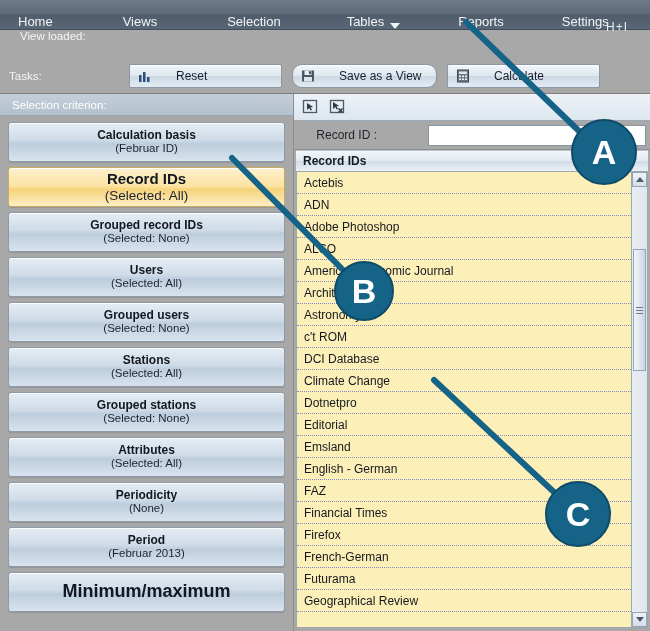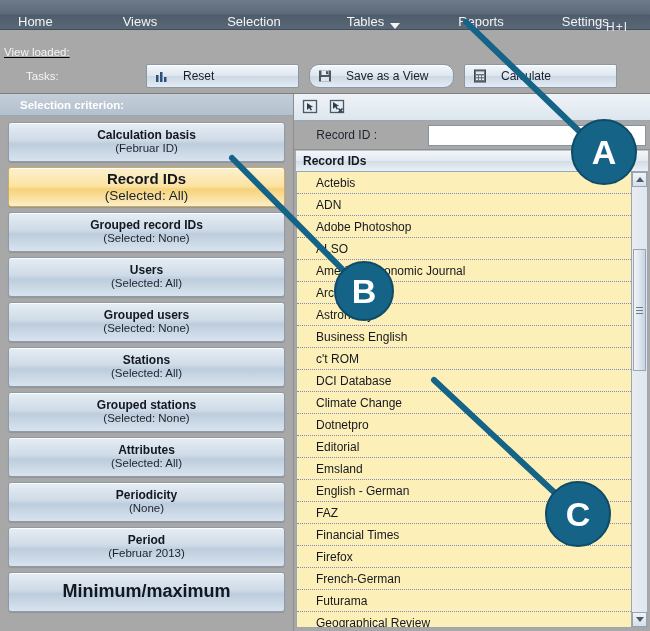--- a/index.html
+++ b/index.html
@@ -57,46 +57,45 @@
     padding-right: 17px;
     overflow: hidden;
     width: 44px;
   }
 
   
   .viewbar {
     height: 28px;
     background: #a8a8a8;
     display: flex;
-    align-items: flex-end;
-    padding-left: 4px;
-    text-decoration: underline;
+    align-items: flex-start;
+    padding-left: 20px;
   }
   .viewbar .lbl { color: #f4f4f4; font-size: 11.5px; }
 
   
   .tasksbar {
     height: 36px;
     background: #a8a8a8;
     display: flex;
     align-items: center;
-    padding-left: 26px;
+    padding-left: 9px;
     gap: 0;
     border-bottom: 1px solid #7f7f7f;
   }
   .tasksbar .lbl { color: #f4f4f4; font-size: 11.5px; width: 120px; }
   .taskbtn {
     height: 24px;
     background: linear-gradient(to bottom, #f4f7fa 0%, #dde6ef 50%, #ccd8e4 51%, #e3ecf4 100%);
     border: 1px solid #8a97a5;
     border-radius: 2px;
     display: flex;
     align-items: center;
     padding: 0 8px;
-    gap: 14px;
+    gap: 24px;
     font-size: 12px;
     color: #16202b;
     margin-right: 10px;
     box-shadow: inset 0 1px 0 rgba(255,255,255,.85);
   }
   .taskbtn.w1 { width: 153px; }
   .taskbtn.w2 { width: 145px; border-radius: 10px; }
   .taskbtn.w3 { width: 153px; }
 
   .ic { width: 14px; height: 14px; flex: 0 0 14px; display:block; }
@@ -115,25 +114,24 @@
     background: #a8a8a8;
     display: flex;
     flex-direction: column;
     border-right: 1px solid #8e8e8e;
   }
   .panelhdr {
     height: 22px;
     background: linear-gradient(to bottom, #c3ced9 0%, #b3c0cd 100%);
     display: flex;
     align-items: center;
-    padding-left: 20px;
+    padding-left: 12px;
     font-size: 11.5px;
     color: #ffffff;
     border-bottom: 1px solid #98a6b4;
-    font-weight: bold;
   }
   .critlist {
     flex: 1;
     padding: 6px 8px 6px 8px;
     display: flex;
     flex-direction: column;
     gap: 5px;
     overflow: hidden;
   }
   .critbtn {
@@ -229,21 +227,21 @@
   .rows {
     flex: 1;
     overflow: hidden;
   }
   .row {
     height: 22px;
     background: #fcefb8;
     border-bottom: 1px dotted #7f88c0;
     display: flex;
     align-items: center;
-    padding-left: 19px;
+    padding-left: 7px;
     font-size: 12px;
     color: #15191f;
     white-space: nowrap;
   }
 
   
   .vscroll {
     width: 16px;
     flex: 0 0 16px;
     background: linear-gradient(to right, #e8edf2 0%, #dfe6ed 100%);
@@ -460,23 +458,20 @@
           <div class="row">
             <span>American Economic Journal</span>
           </div>
           <div class="row">
             <span>Architecture</span>
           </div>
           <div class="row">
             <span>Astronomy</span>
           </div>
           <div class="row">
-            <span>Business English</span>
-          </div>
-          <div class="row">
             <span>c't ROM</span>
           </div>
           <div class="row">
             <span>DCI Database</span>
           </div>
           <div class="row">
             <span>Climate Change</span>
           </div>
           <div class="row">
             <span>Dotnetpro</span>

